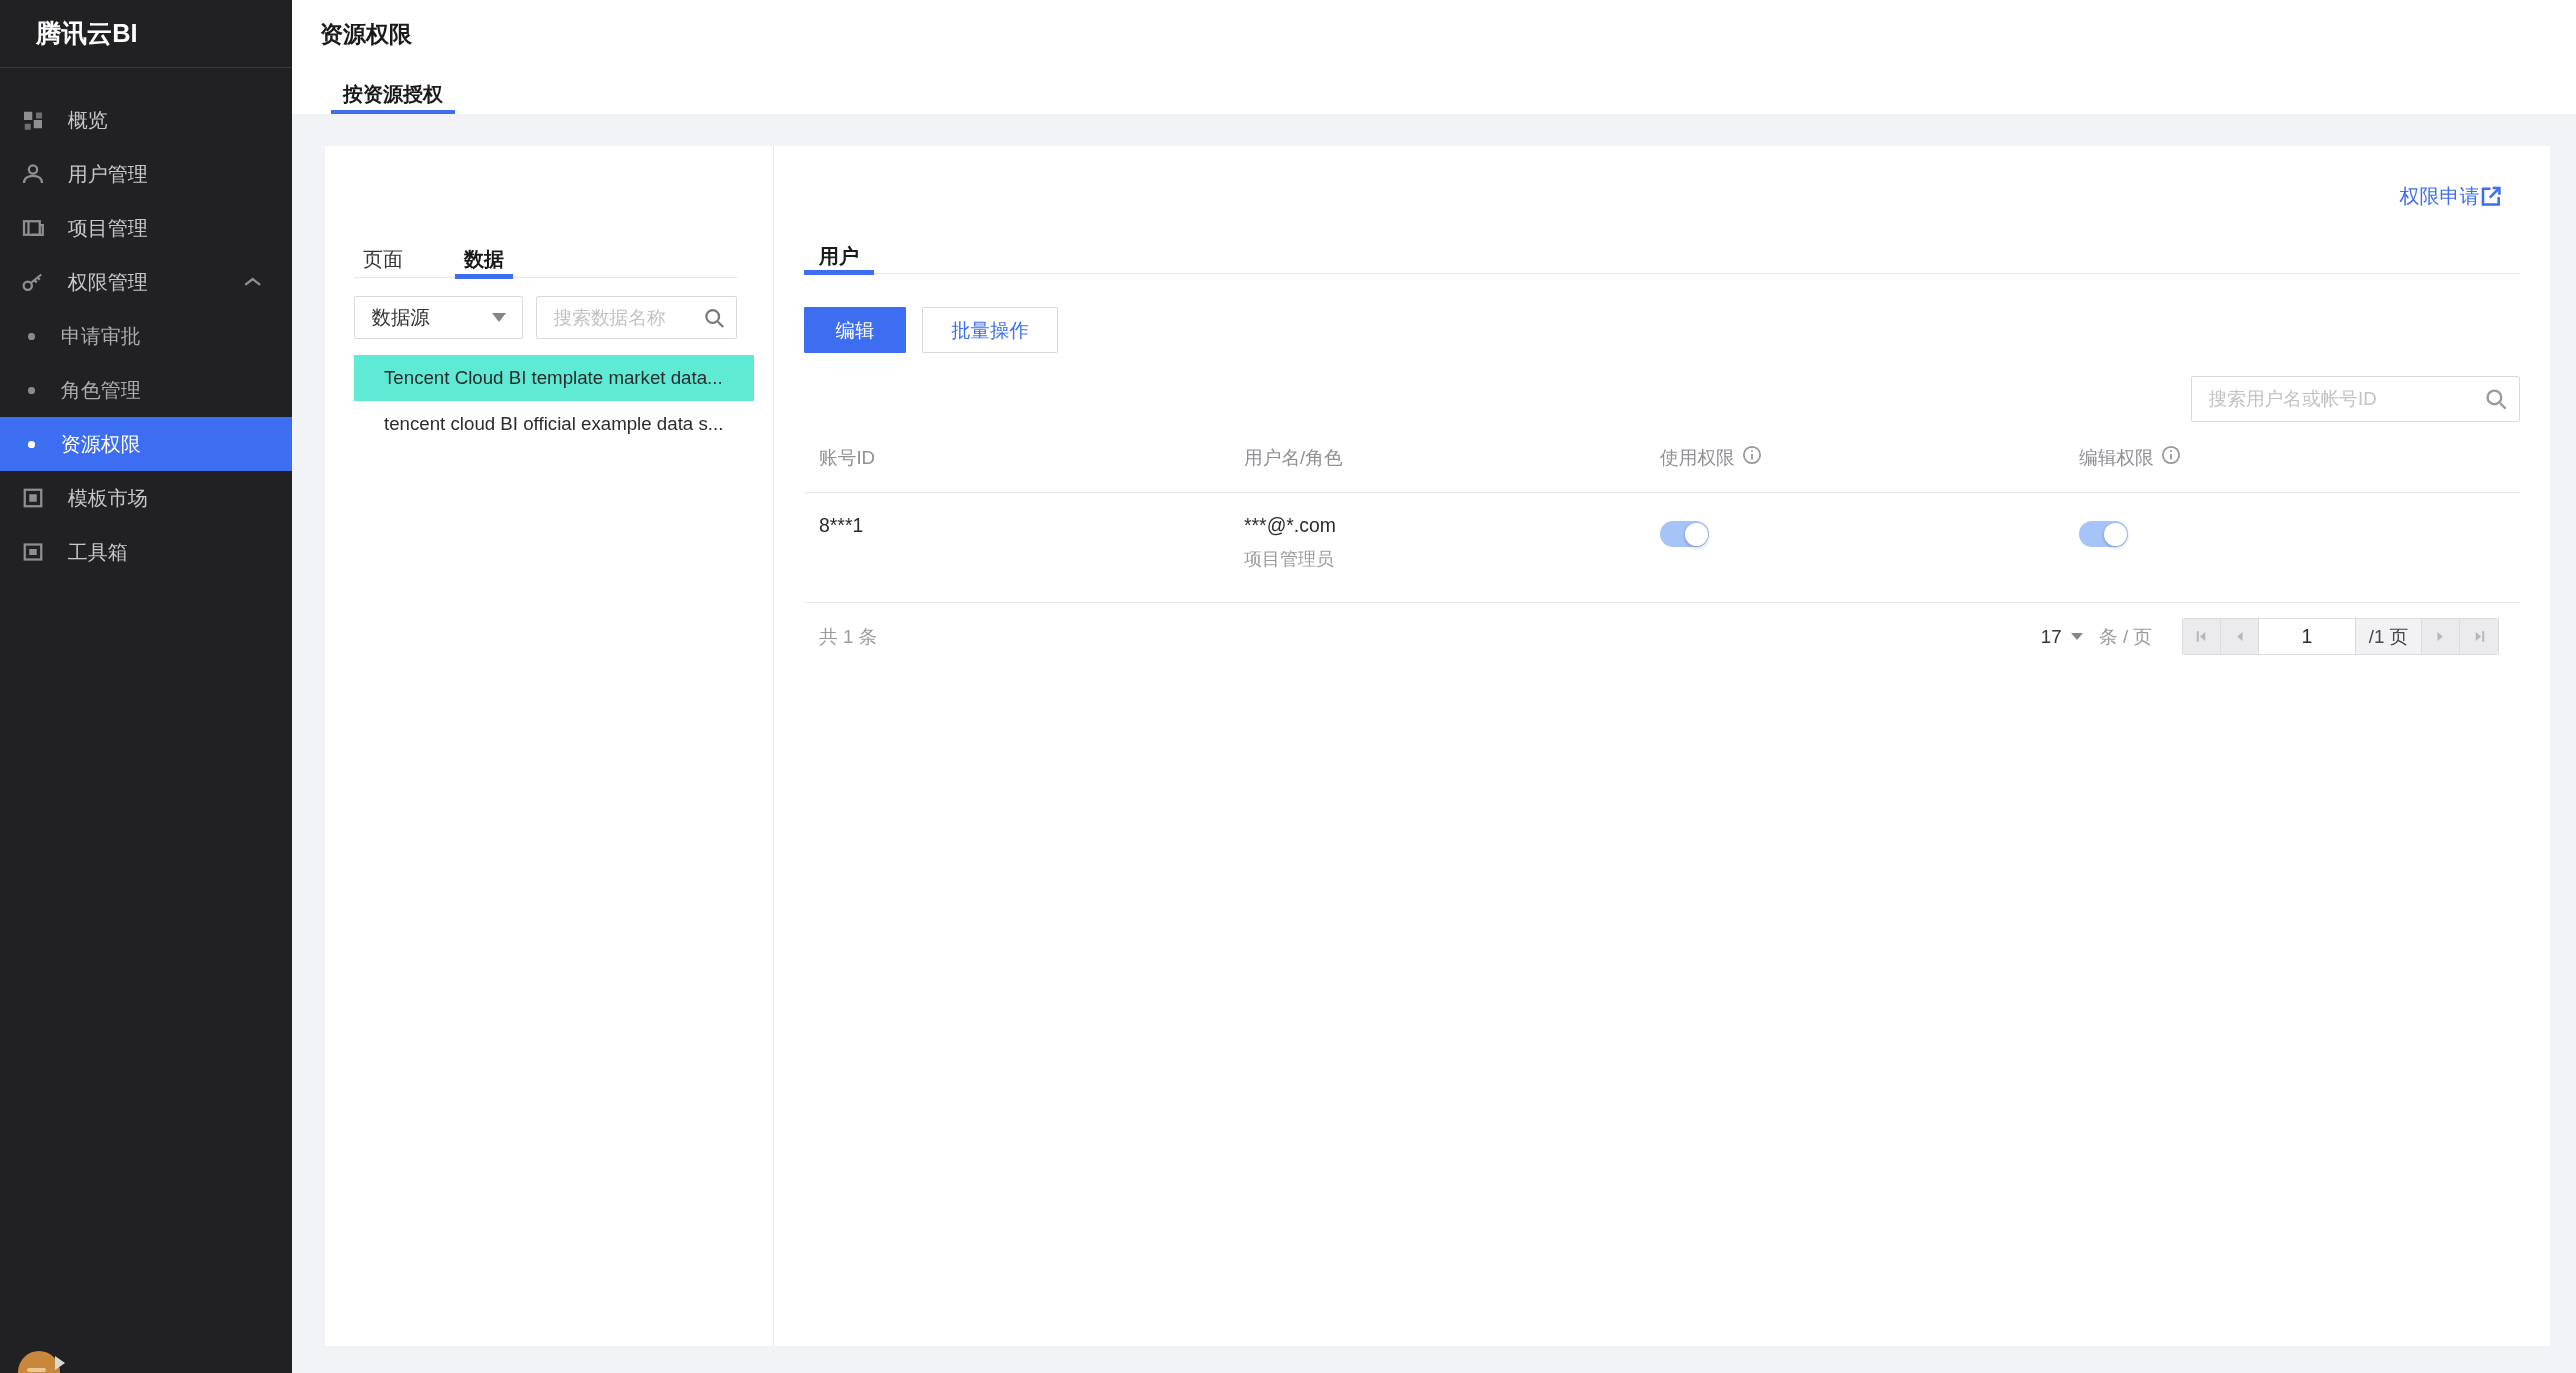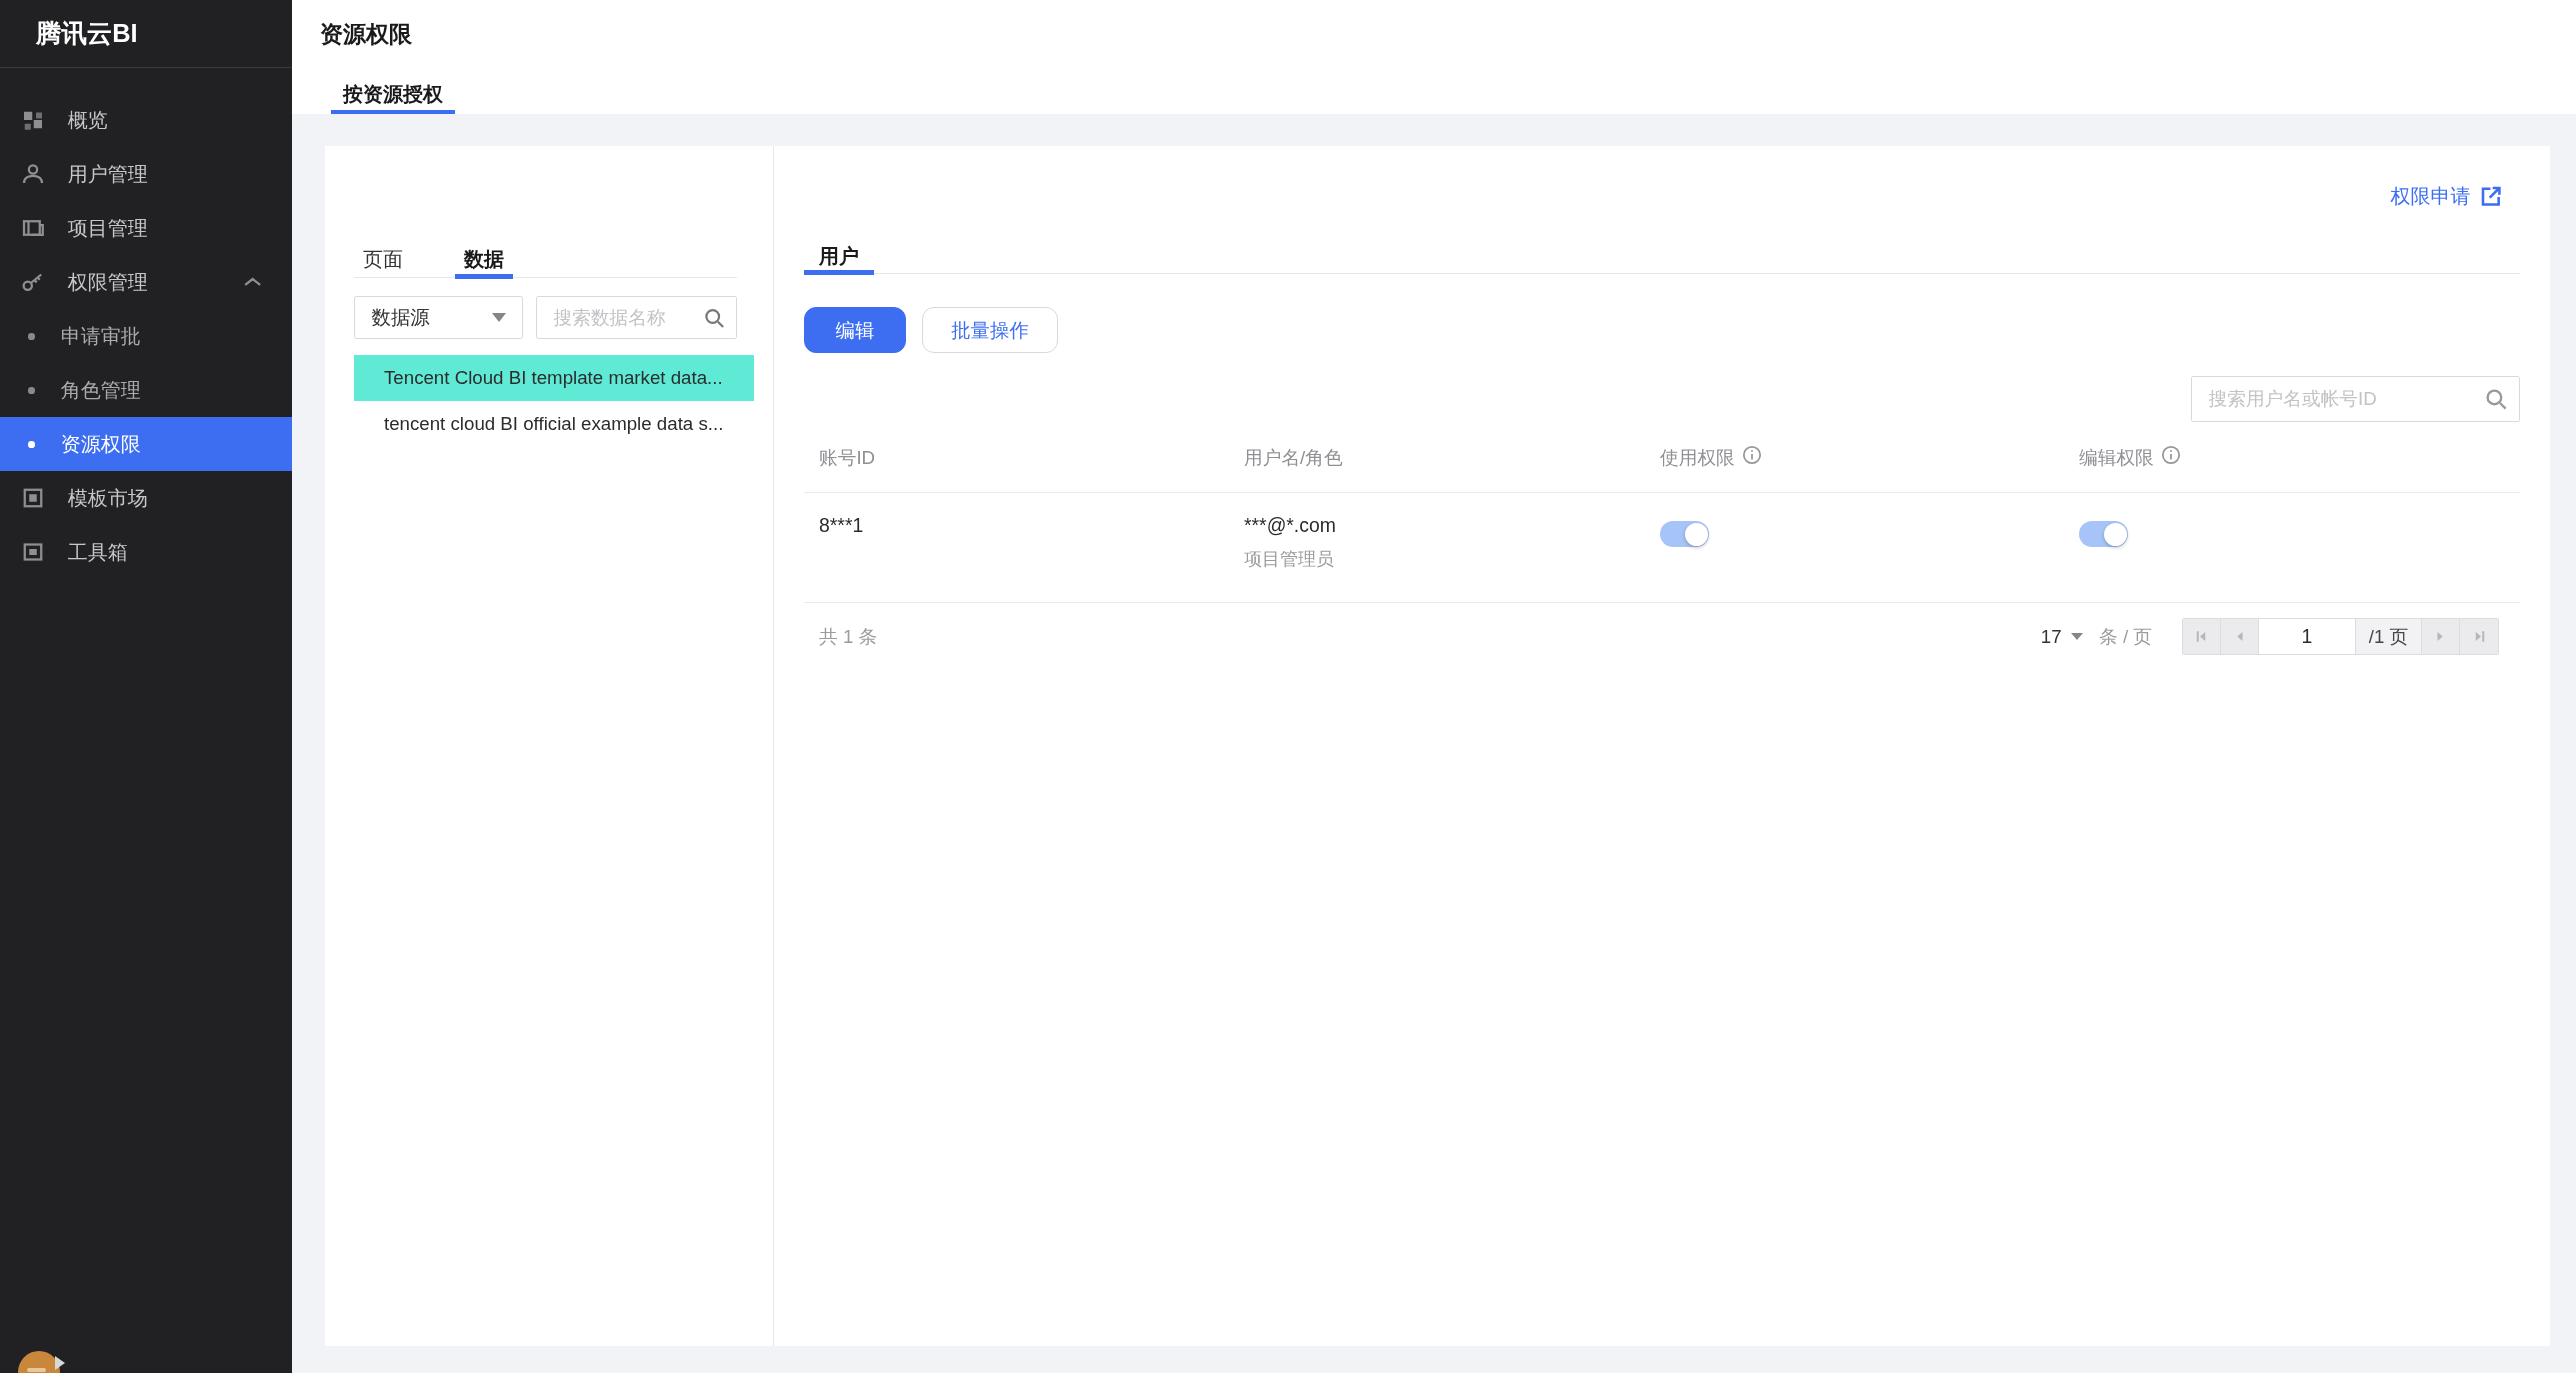--- a/index.html
+++ b/index.html
@@ -57,27 +57,27 @@
     padding:0 42px 0 16.5px;font-size:18.7px;color:#333336;font-family:inherit;outline:none}
   .input-wrap input::placeholder{color:var(--placeholder)}
   .input-wrap .search-ic{position:absolute;right:12px;top:50%;transform:translateY(-50%);color:#77777c}
   .lp-search{position:absolute;left:211px;top:150px;width:201px;height:43px}
   .res-list{position:absolute;left:29px;top:209px;width:400px}
   .res-item{height:46px;display:flex;align-items:center;padding-left:30px;font-size:18.7px;color:#2c2c2f;cursor:pointer;
     white-space:nowrap;overflow:hidden}
   .res-item.selected{background:#5eead4}
   
   .right-pane{position:absolute;left:449px;top:0;width:1776px;height:100%}
-  .apply-link{position:absolute;top:37px;right:48px;display:flex;align-items:center;gap:9px;
+  .apply-link{position:absolute;top:37px;right:48px;display:flex;align-items:center;
     color:var(--accent);font-size:20px;cursor:pointer}
   .rp-tabs{position:absolute;left:30px;right:30px;top:94px;height:34px;border-bottom:1.5px solid #e7e7ea;display:flex}
   .rp-tab{padding:0 15px;display:flex;align-items:center;font-size:20px;font-weight:700;color:#1a1a1a;position:relative;cursor:pointer}
   .rp-tab::after{content:"";position:absolute;left:0;right:0;bottom:-1.5px;height:4.5px;background:var(--accent)}
   .btn{height:46px;display:inline-flex;align-items:center;justify-content:center;font-size:19.4px;
-    border-radius:12px;cursor:pointer;font-family:inherit}
+    border-radius:1px;cursor:pointer;font-family:inherit}
   .btn-primary{position:absolute;left:30px;top:161px;width:102px;background:var(--accent);color:#fff;border:0.7px solid var(--accent)}
   .btn-plain{position:absolute;left:148px;top:161px;width:136px;background:#fff;color:var(--accent);border:0.7px solid var(--border-input)}
   .tag-search{position:absolute;left:30px;top:230px;width:628px;height:46px}
   .user-search{position:absolute;left:1417px;top:230px;width:329px;height:46px}
   
   .tbl-head{position:absolute;left:30px;right:30px;top:299px;height:48px;border-bottom:0.7px solid var(--border-soft)}
   .th{position:absolute;top:0;height:100%;display:flex;align-items:flex-start;gap:7.5px;font-size:18.7px;color:var(--text-gray)}
   .th.c1{left:15px}.th.c2{left:440px}.th.c3{left:856px}.th.c4{left:1275px}
   .tbl-row{position:absolute;left:30px;right:30px;top:347px;height:110px;border-bottom:0.7px solid var(--border-soft)}
   .cell-id{position:absolute;left:15px;top:21px;font-size:19.4px;color:#2b2b2e}

